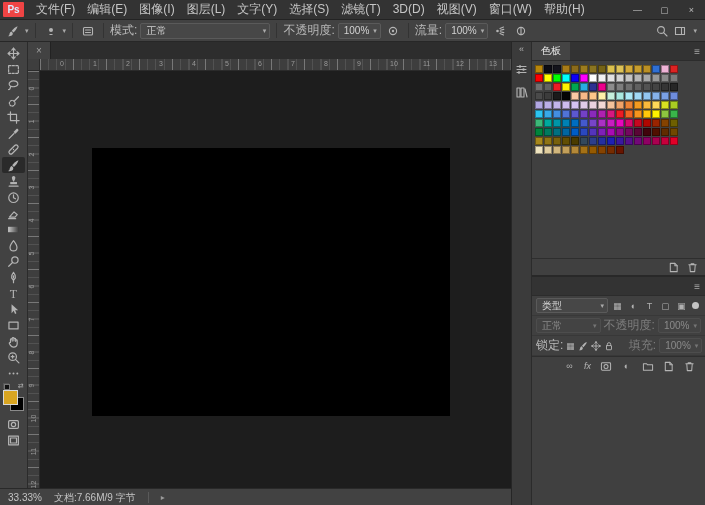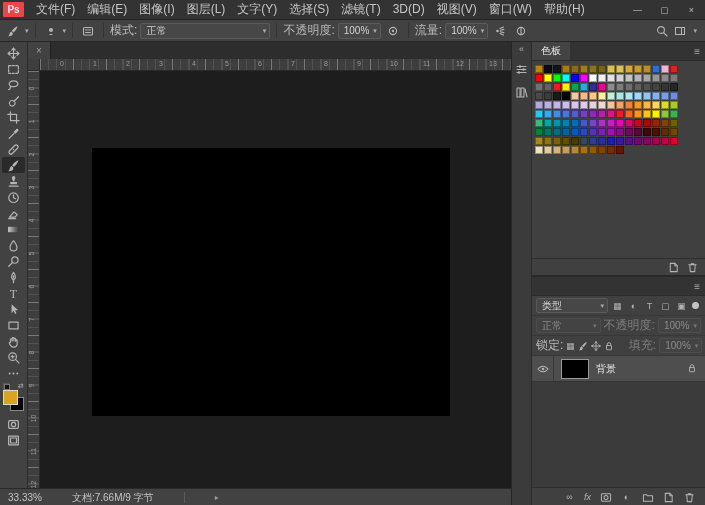--- a/index.html
+++ b/index.html
@@ -55,21 +55,21 @@
                       repeating-linear-gradient(to right,rgba(255,255,255,.10) 0 1px,transparent 1px 8.25px)}
   #ruler-v{position:relative;background:#3e3e3e;border-right:1px solid #2a2a2a;
      background-image:repeating-linear-gradient(to bottom,rgba(255,255,255,.22) 0 1px,transparent 1px 33px),
                       repeating-linear-gradient(to bottom,rgba(255,255,255,.10) 0 1px,transparent 1px 8.25px)}
   .rnum{position:absolute;font-size:7px;color:#9a9a9a;line-height:7px}
   #ruler-v .rnum{transform:rotate(-90deg);transform-origin:center}
   #pasteboard{position:relative;background:#1d1d1d;overflow:hidden}
   #canvas{position:absolute;left:52px;top:77px;width:358px;height:268px;background:#000}
 
   
-  #statusbar{height:17px;background:#424242;border-top:1px solid #292929;display:flex;align-items:center;font-size:10px;color:#c4c4c4;padding:0 8px;gap:30px}
+  #statusbar{height:17px;background:#424242;border-top:1px solid #292929;display:flex;align-items:center;font-size:10px;color:#c4c4c4;padding:0 8px;gap:12px}
   #status-divider{width:1px;height:11px;background:#5a5a5a}
   #status-arrow{font-size:8px;color:#9a9a9a}
 
   
   #dock{width:193px;border-left:1px solid #262626;background:#333;display:flex}
   #dock-strip{width:19px;background:#3b3b3b;border-right:1px solid #2b2b2b;display:flex;flex-direction:column;align-items:center;padding-top:2px;gap:8px}
   #dock-strip .chev{font-size:9px;color:#b0b0b0}
   .strip-btn{width:15px;height:15px;display:flex;align-items:center;justify-content:center}
   #panels{flex:1;display:flex;flex-direction:column;min-width:0}
 
@@ -648,38 +648,20 @@
           <span class="mini-ic">
             <svg class="ic" width="10" height="10" viewBox="0 0 12 12">
                 <rect x="3" y="5.5" width="6" height="5" rx=".5"></rect>
                 <path d="M4 5.5V4a2 2 0 014 0v1.5"></path>
               </svg>
           </span>
           <span class="opt-label disabled" style="margin-left:12px">填充:</span>
           <div class="dd disabled">
             <span>100%</span>
             <span class="caret">▾</span>
-          </div>
-        </div>
-        <div id="layer-list">
-          <div id="layer-row">
-            <div id="eye-cell">
-              <svg class="ic" width="12" height="12" viewBox="0 0 12 12">
-                <path d="M1 6s2-2.8 5-2.8S11 6 11 6s-2 2.8-5 2.8S1 6 1 6z"></path>
-                  <circle class="icf" cx="6" cy="6" r="1.3"></circle>
-              </svg>
-            </div>
-            <div id="layer-thumb"></div>
-            <span id="layer-name">背景</span>
-            <span id="layer-lock">
-              <svg class="ic" width="10" height="10" viewBox="0 0 12 12">
-                  <rect x="3" y="5.5" width="6" height="5" rx=".5"></rect>
-                  <path d="M4 5.5V4a2 2 0 014 0v1.5"></path>
-                </svg>
-            </span>
           </div>
         </div>
         <div id="layers-footer">
           <span class="mini-ic">∞</span>
           <span class="fx-txt">fx</span>
           <span class="mini-ic">
             <svg class="ic" width="12" height="11" viewBox="0 0 13 12">
                 <rect x="1.5" y="2" width="10" height="8" rx="1"></rect>
                 <circle cx="6.5" cy="6" r="2.2"></circle>
               </svg>

